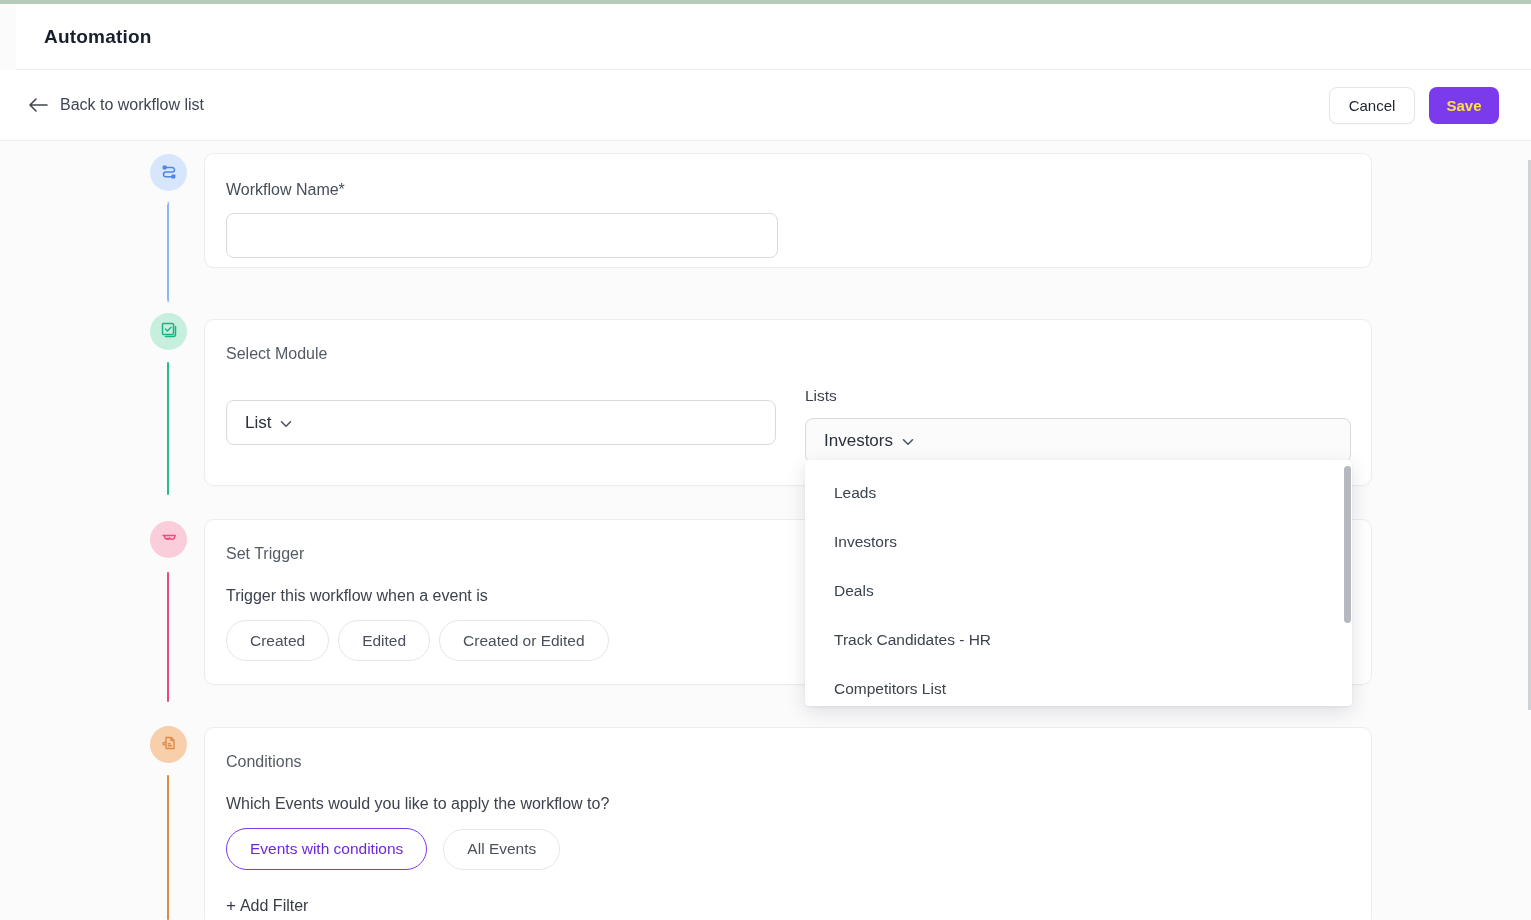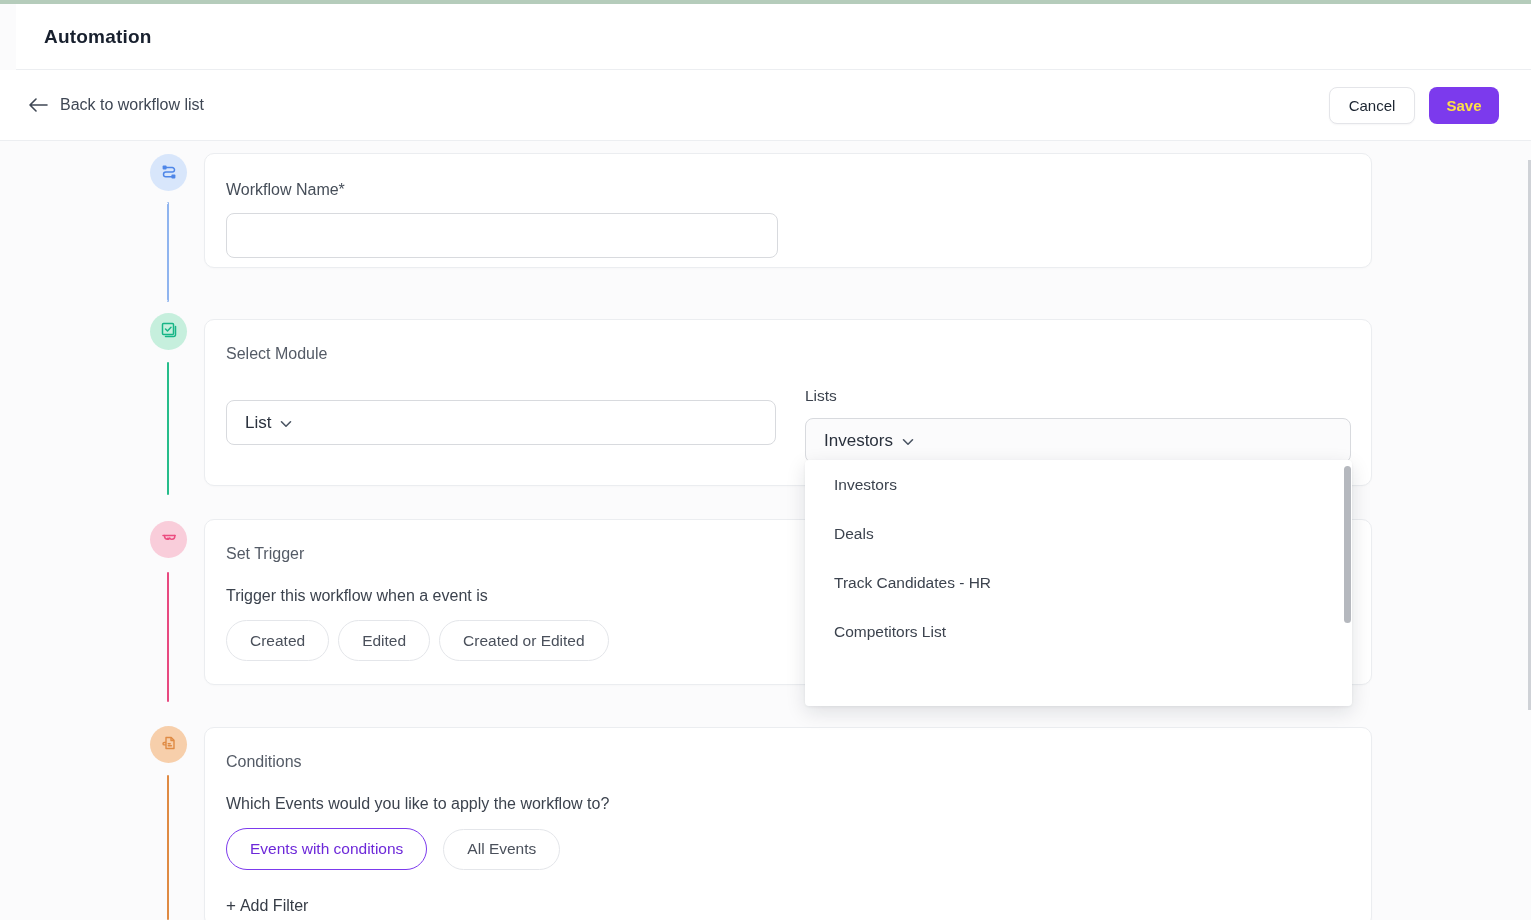--- a/index.html
+++ b/index.html
@@ -178,20 +178,21 @@
         <button class="pill">All Events</button>
       </div>
       <div class="add-filter" style="margin-top:26px;">
         <span class="plus">+</span>
         <span>Add Filter</span>
       </div>
     </div>
   </div>
 
   <div class="menu">
+    <div class="menu-item" style="margin-top:8px;">Leads</div>
     <div class="menu-item">Investors</div>
     <div class="menu-item">Deals</div>
     <div class="menu-item">Track Candidates - HR</div>
     <div class="menu-item">Competitors List</div>
     <div class="menu-scrollbar"></div>
   </div>
 
   <div class="page-scrollbar"></div>
 
 </div>

